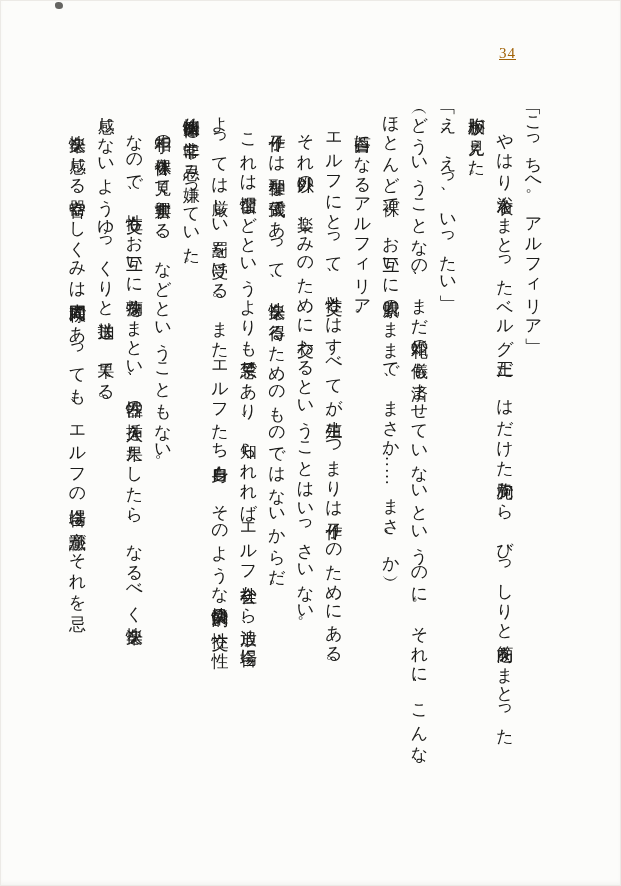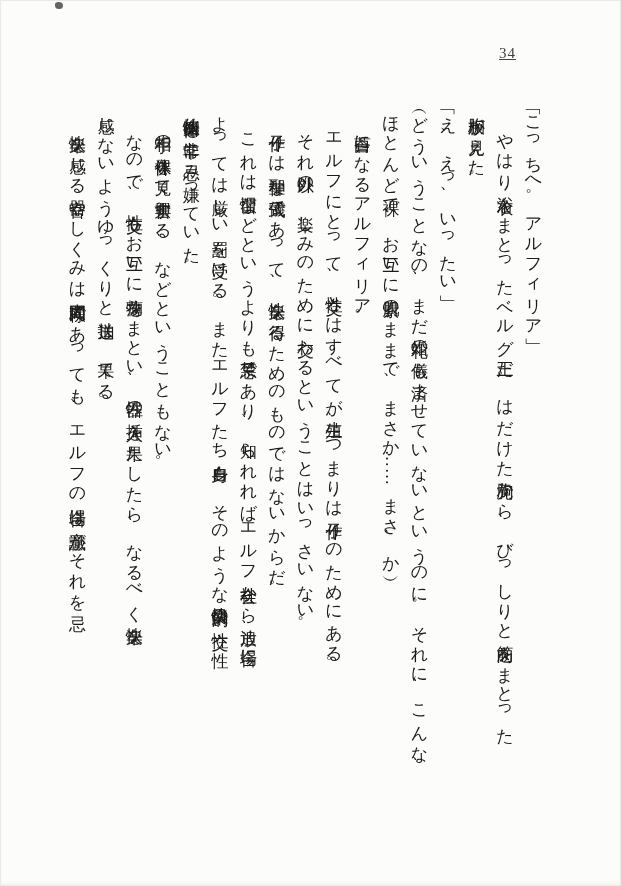--- a/index.html
+++ b/index.html
@@ -11,21 +11,21 @@
   }
   .page{
     position:absolute;inset:0;
     background:#fcfcfa;
     box-shadow:inset 0 0 0 1px #eceae6, inset 0 -3px 4px rgba(0,0,0,0.04);
   }
   .page-number{
     position:absolute;
     top:45px;left:499px;
     font-size:15px;
-    color:#404040;
+    color:#a16207;
     letter-spacing:1px;
     text-decoration:underline;
   }
   .text-block{
     position:absolute;
     top:104px;right:74px;
     width:490px;height:714px;
     writing-mode:vertical-rl;
     text-orientation:mixed;
     color:#1b1b19;

